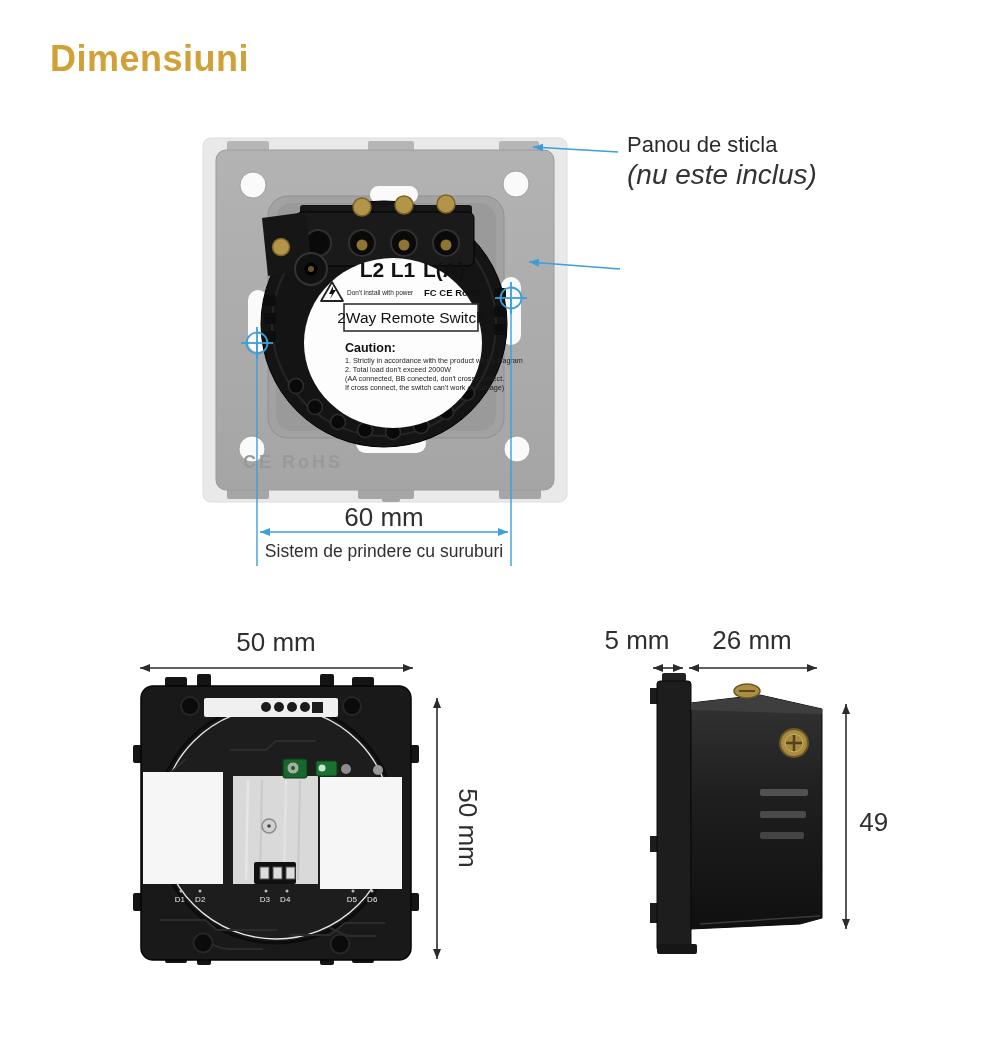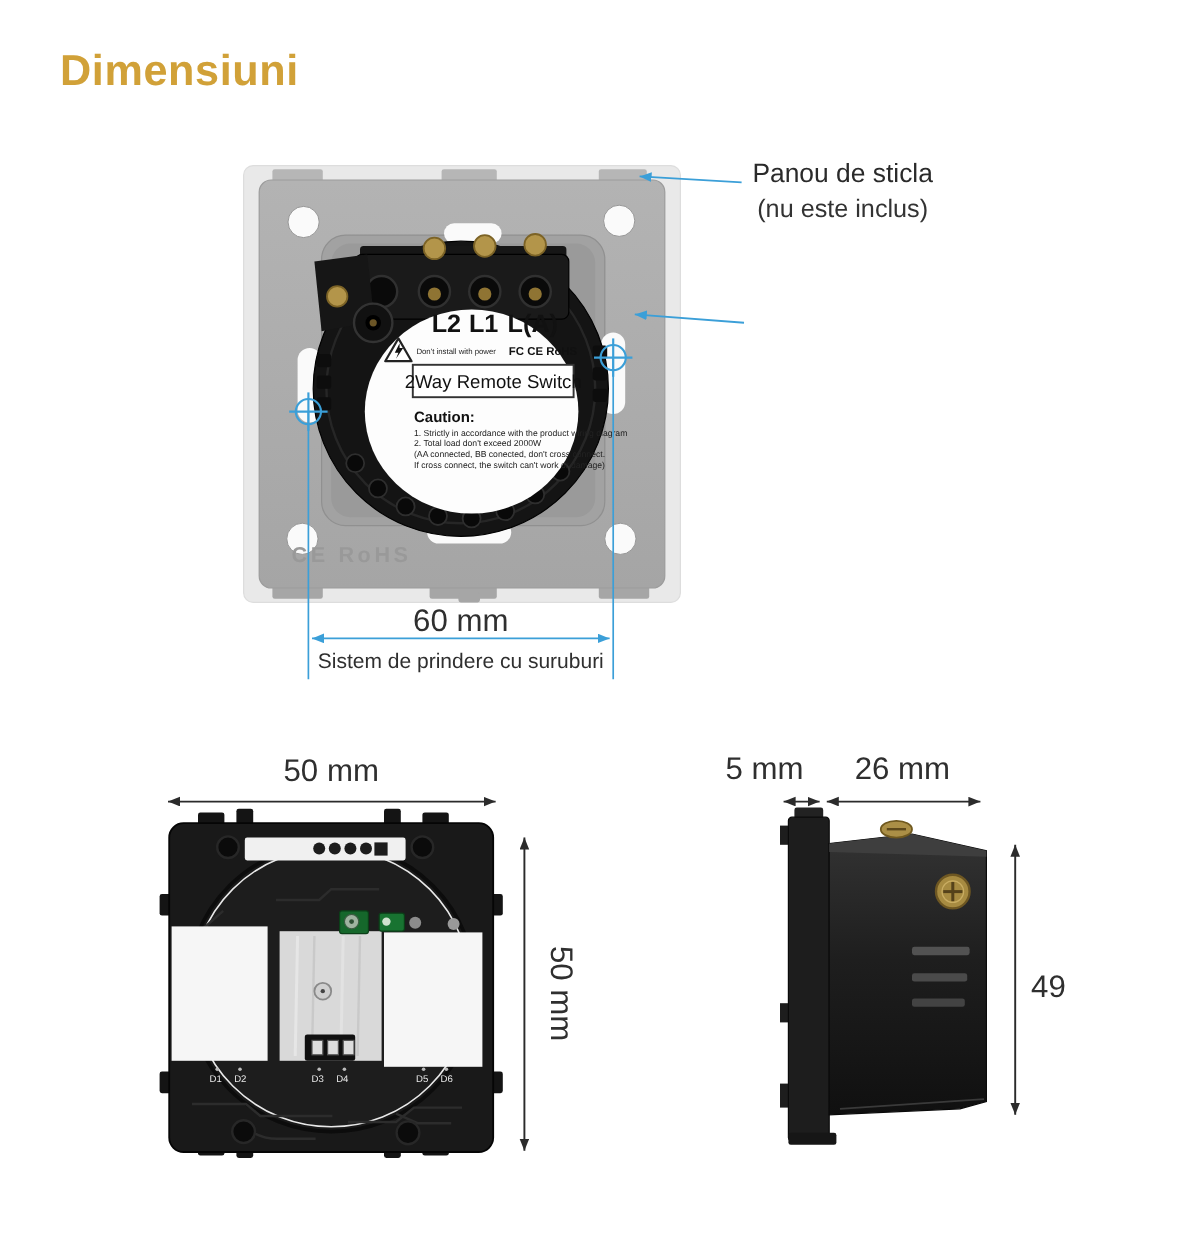--- a/index.html
+++ b/index.html
@@ -1,22 +1,22 @@
 <!DOCTYPE html>
 <html style="--accent: #D1A138; --blue: #3B9FD8;"><head>
 <meta charset="utf-8">
 <style>
   html,body{margin:0;padding:0;background:#fff;}
   #stage{position:relative;width:894px;height:1038px;background:#fff;overflow:hidden;
-         font-family:"Liberation Sans",sans-serif;text-align:center;}
+         font-family:"Liberation Sans",sans-serif;}
   #stage svg{position:absolute;left:0;top:0;}
   .page-title{position:absolute;left:50px;top:38px;font-size:36px;font-weight:700;
               color:var(--accent,#D1A138);letter-spacing:.5px;}
   .callout{position:absolute;left:627px;color:#2a2a2a;font-size:22px;line-height:30px;}
-  .callout .sub{font-size:21px;color:#333;}
+  .callout .sub{font-style:italic;font-size:28px;color:#333;}
   
   .blue-stroke{stroke:var(--blue,#3B9FD8);}
   .blue-fill{fill:var(--blue,#3B9FD8);}
   .ink-stroke{stroke:#2b2b2b;}
   .ink-fill{fill:#2b2b2b;}
   .dim-text{font-size:26px;fill:#2f2f2f;}
   .dim-caption{font-size:17.5px;fill:#2f2f2f;}
   .emboss{font-size:18px;font-weight:600;fill:#999;letter-spacing:3px;}
   .lbl-terminal{font-size:21px;font-weight:600;fill:#111;}
   .lbl-tiny{font-size:6.5px;fill:#222;}

